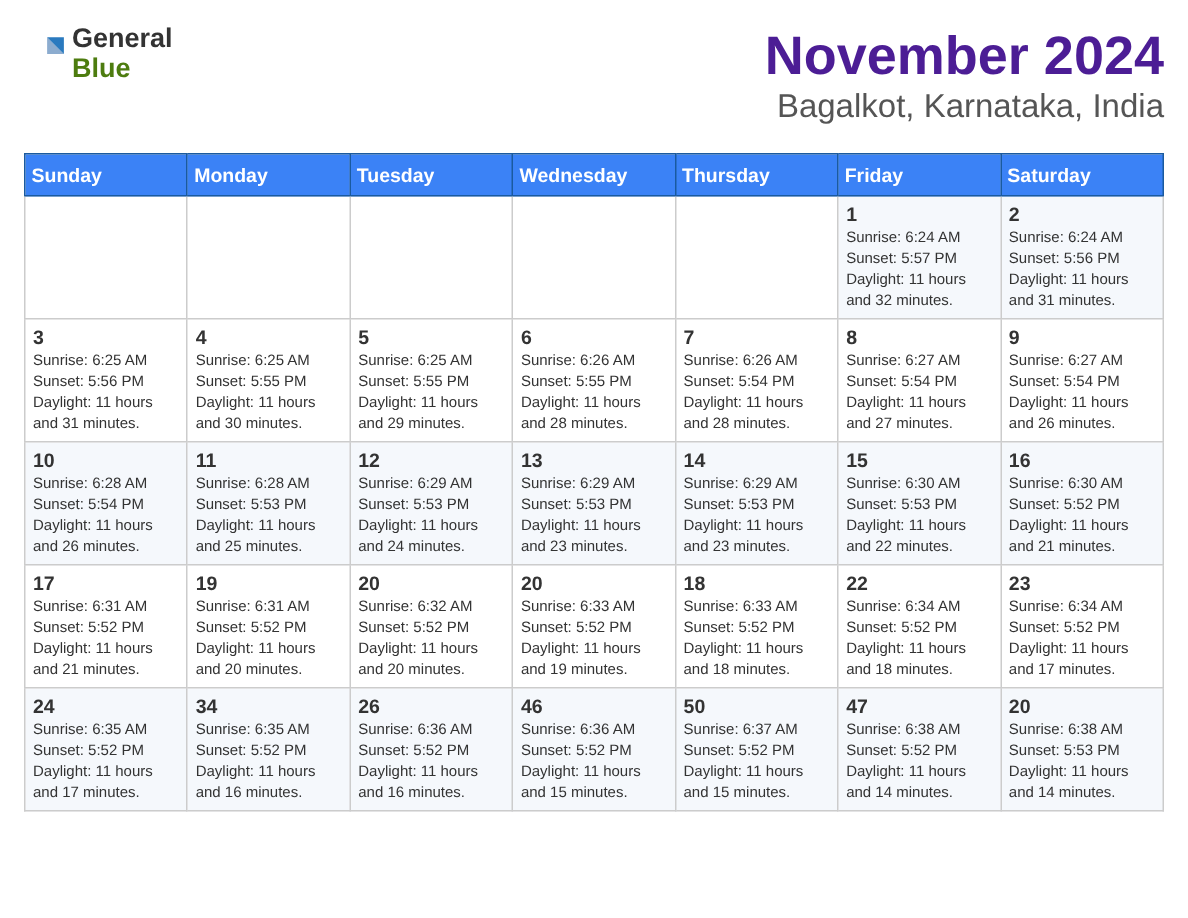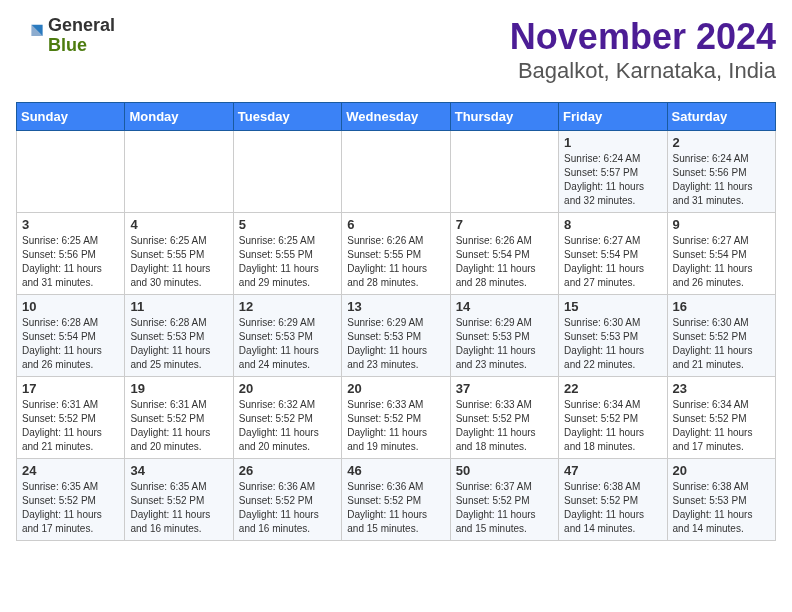--- a/index.html
+++ b/index.html
@@ -248,21 +248,21 @@
 Sunset: 5:52 PM
 Daylight: 11 hours and 20 minutes.</div>
         </td>
         <td>
           <span class="day-num">20</span>
           <div class="day-info">Sunrise: 6:33 AM
 Sunset: 5:52 PM
 Daylight: 11 hours and 19 minutes.</div>
         </td>
         <td>
-          <span class="day-num">37</span>
+          <span class="day-num">18</span>
           <div class="day-info">Sunrise: 6:33 AM
 Sunset: 5:52 PM
 Daylight: 11 hours and 18 minutes.</div>
         </td>
         <td>
           <span class="day-num">22</span>
           <div class="day-info">Sunrise: 6:34 AM
 Sunset: 5:52 PM
 Daylight: 11 hours and 18 minutes.</div>
         </td>

